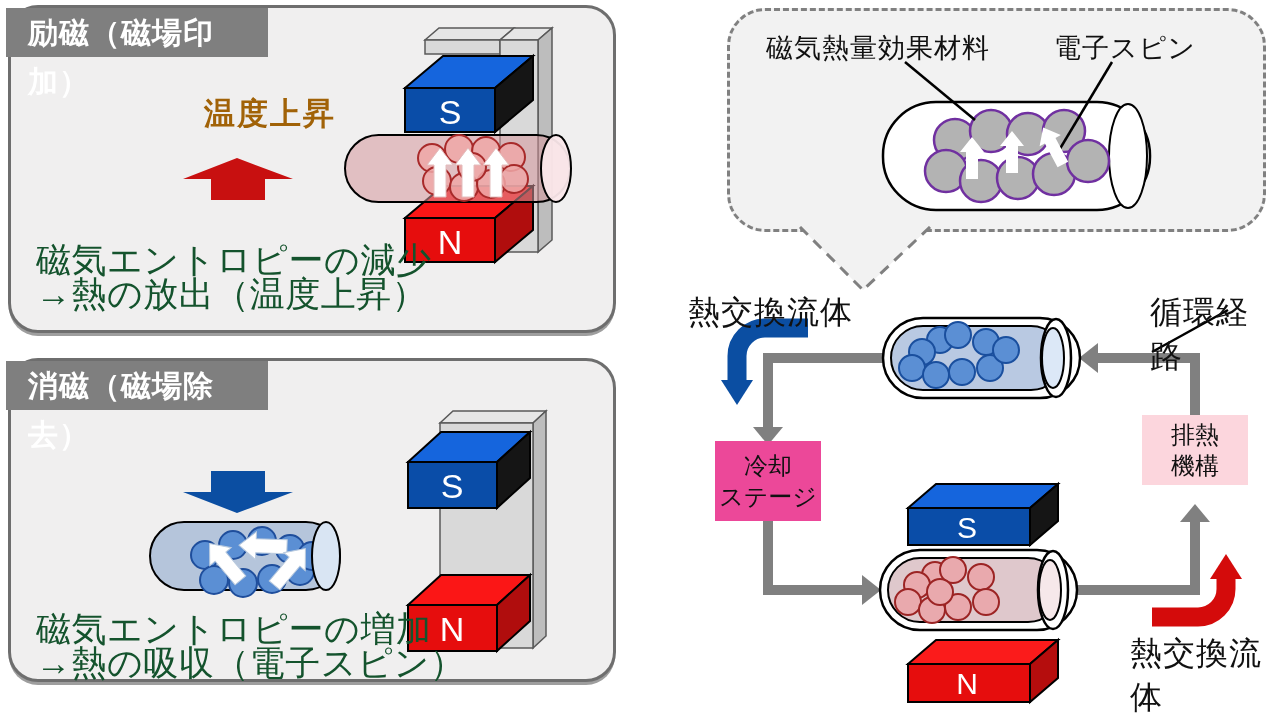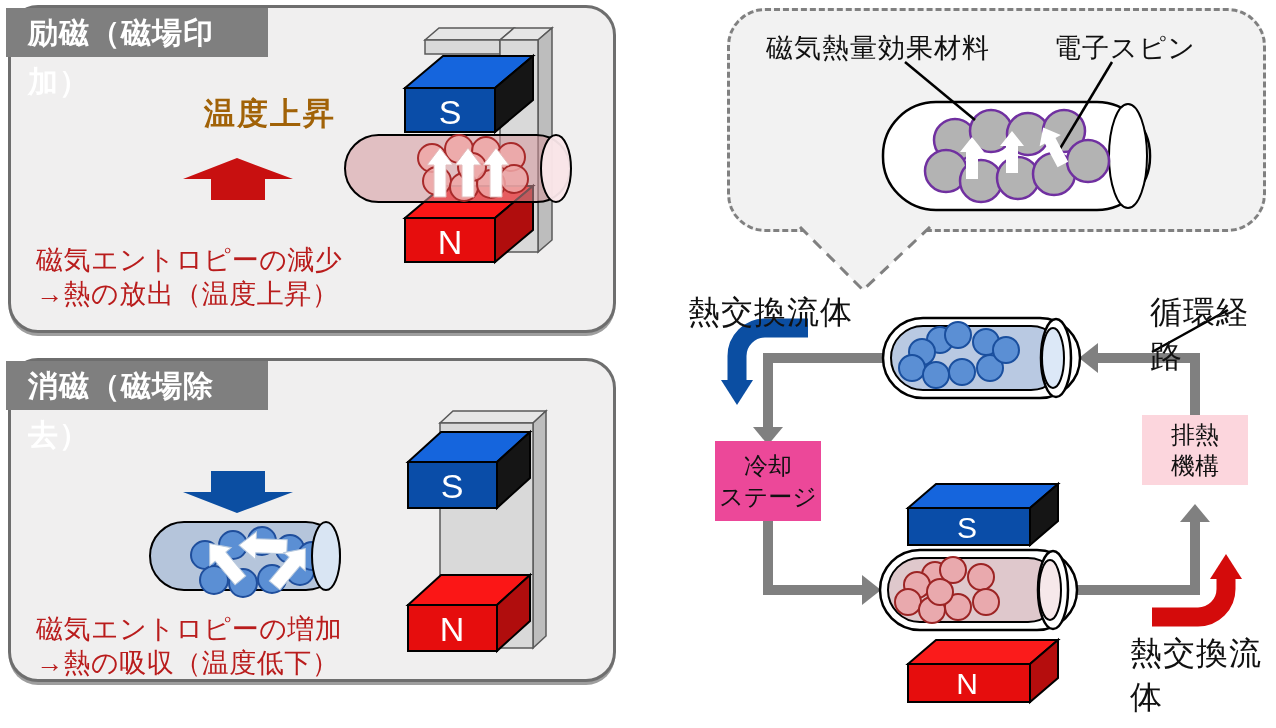--- a/index.html
+++ b/index.html
@@ -4,21 +4,21 @@
 <style>
   html,body{margin:0;padding:0;background:#fff;}
   .canvas{position:relative;width:1276px;height:728px;background:#fff;overflow:hidden;
           font-family:"Liberation Sans",sans-serif;color:#111;}
   .abs{position:absolute;}
   .panel{background:#f0efef;border:3px solid #6e6e6e;border-radius:30px;
          box-shadow:0 4px 0 -1px #9e9e9e;}
   .panel-header{background:#7f7f7f;color:#fff;font-size:30px;font-weight:700;
                 line-height:49px;padding-left:22px;letter-spacing:1px;z-index:3;}
   .temp-label{font-size:31px;font-weight:700;letter-spacing:2px;}
-  .caption{font-size:27px;line-height:34px;letter-spacing:0.5px;color:#b91c1c;}
+  .caption{font-size:35px;line-height:34px;letter-spacing:0.5px;color:#14532d;}
   .cycle-label{font-size:32px;letter-spacing:1px;color:#111;z-index:4;}
   .flow-box{font-size:24px;line-height:31px;text-align:center;color:#111;
             display:flex;flex-direction:column;justify-content:center;z-index:4;}
   .bubble{background:#f2f2f2;border:3px dashed #808080;border-radius:38px;}
   svg{display:block;}
   svg text{font-family:"Liberation Sans",sans-serif;}
 </style>
 </head>
 <body>
 
@@ -121,21 +121,21 @@
         <polygon points="0,-24 14,-7 7,-7 7,24 -7,24 -7,-7 -14,-7" transform="translate(85,167) rotate(-40)"></polygon>
         <polygon points="0,-24 14,-7 7,-7 7,24 -7,24 -7,-7 -14,-7" transform="translate(123,151) rotate(-88)"></polygon>
         <polygon points="0,-24 14,-7 7,-7 7,24 -7,24 -7,-7 -14,-7" transform="translate(150,172) rotate(40)"></polygon>
       </g>
       <ellipse cx="186" cy="161" rx="14" ry="34" fill="#d9e5f3" stroke="#000" stroke-width="2"></ellipse>
     </g>
   </svg>
 
   <div class="abs caption" style="left:36px;top:612px;">
     <div>磁気エントロピーの増加</div>
-    <div>→熱の吸収（温度低下）</div>
+    <div>→熱の吸収（電子スピン）</div>
   </div>
 
   <div class="abs bubble" style="left:727px;top:8px;width:533px;height:218px;"></div>
   <svg class="abs" style="left:780px;top:226px;z-index:2;" width="170" height="72" viewBox="0 0 170 72">
     <polygon points="20,1 150,1 83,64" fill="#f2f2f2"></polygon>
     <path d="M20,1 L83,64 M150,1 L83,64" fill="none" stroke="#808080" stroke-width="3" stroke-dasharray="11,8"></path>
   </svg>
   <div class="abs cycle-label" style="left:766px;top:30px;font-size:27px;">磁気熱量効果材料</div>
   <div class="abs cycle-label" style="left:1054px;top:30px;font-size:27px;">電子スピン</div>
 

